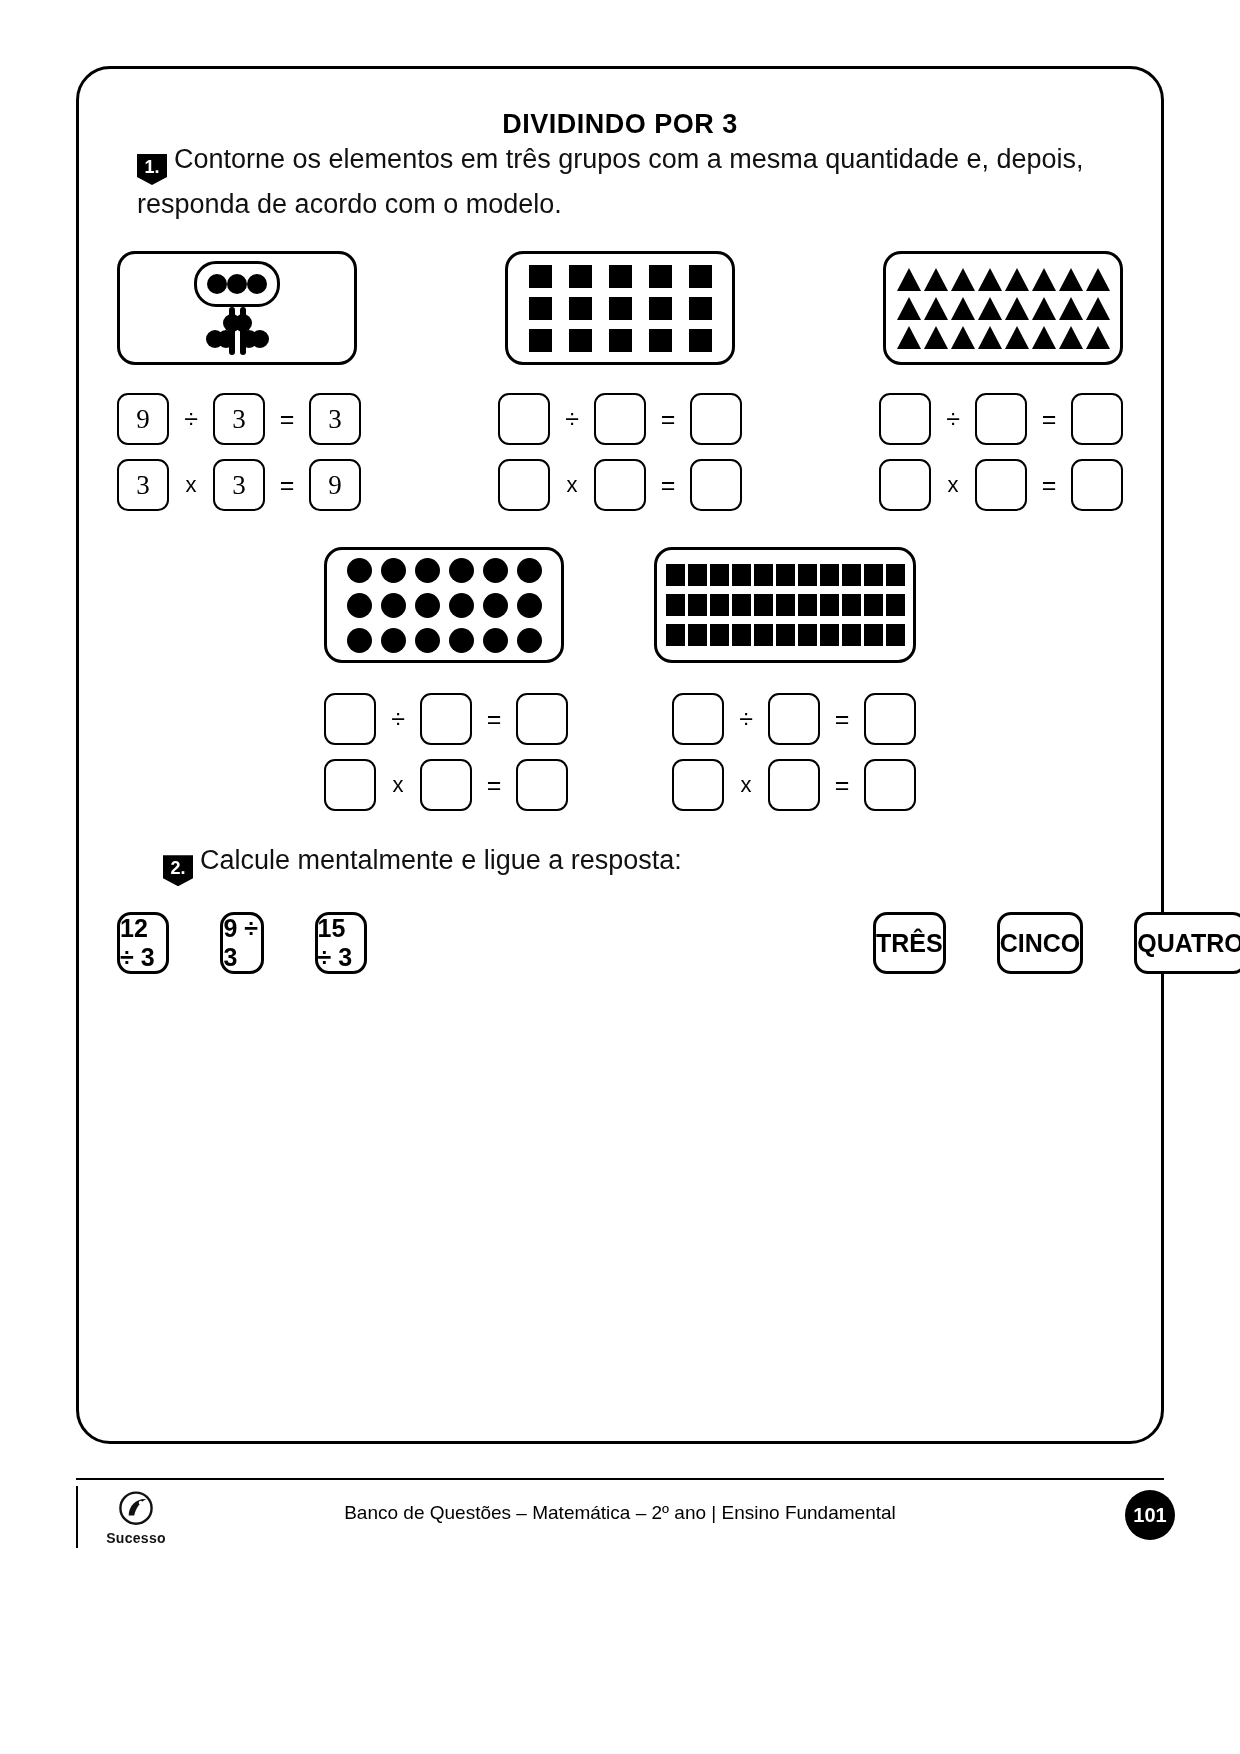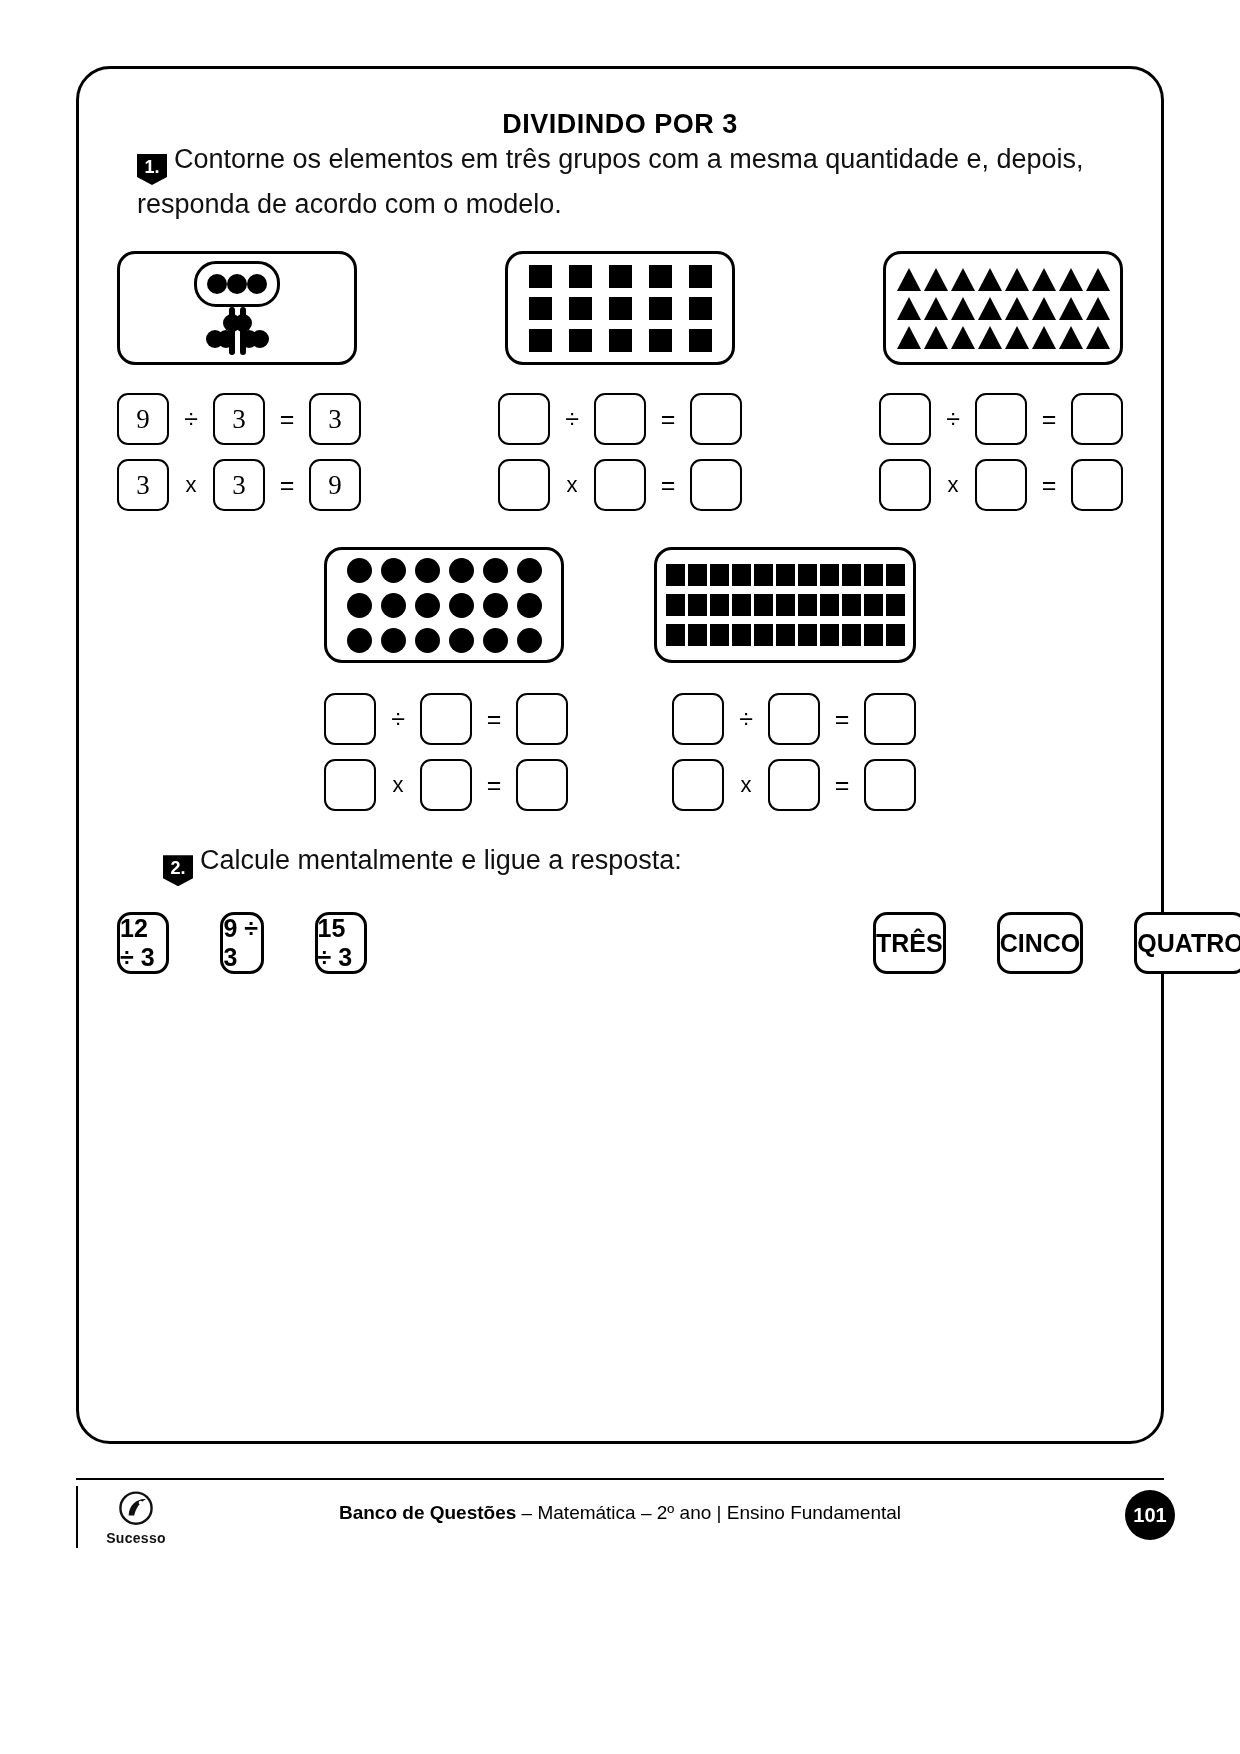--- a/index.html
+++ b/index.html
@@ -243,21 +243,21 @@
     background: #000;
   }
   .footer-text {
     position: absolute;
     left: 0; right: 0;
     top: 24px;
     text-align: center;
     font-size: 19px;
     color: #000;
   }
-  .footer-text b { font-weight: bold; }
+  .footer-text b { font-weight: normal; }
   .page-badge {
     position: absolute;
     right: 65px;
     top: 12px;
     width: 50px; height: 50px;
     border-radius: 50%;
     background: #000;
     color: #fff;
     font-size: 20px;
     font-weight: bold;

